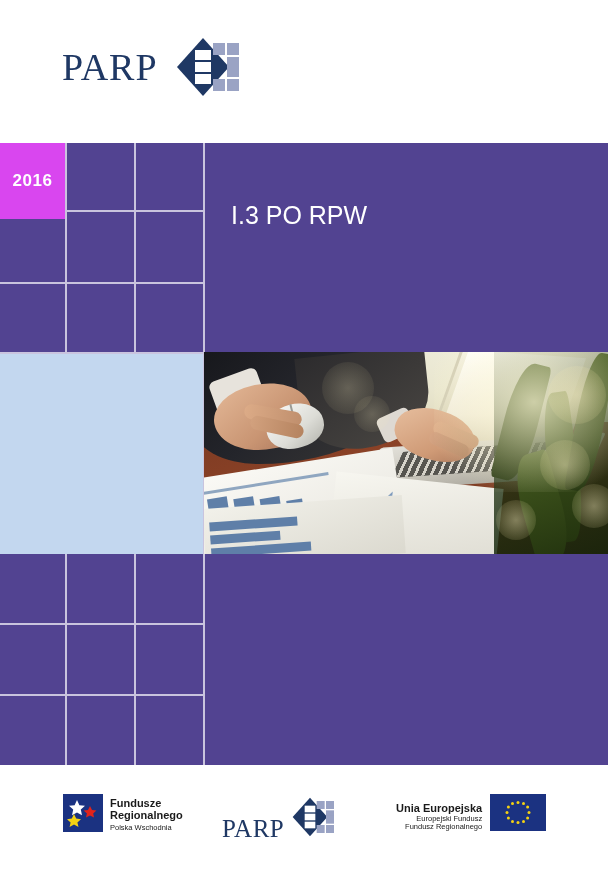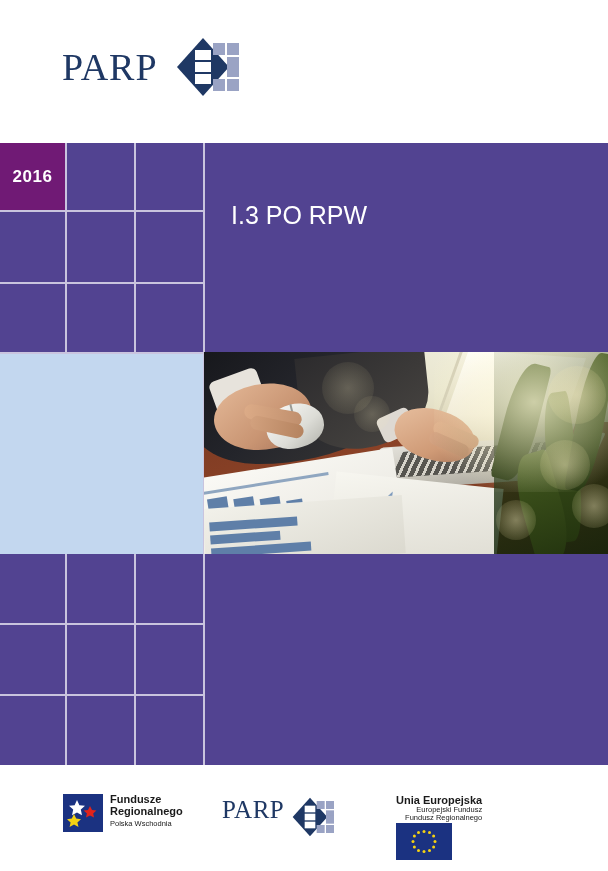--- a/index.html
+++ b/index.html
@@ -60,22 +60,22 @@
   .grid-line-h {
     position: absolute;
     height: 2px;
     background: #c9c4de;
   }
   #year-badge {
     position: absolute;
     left: 0;
     top: 0;
     width: 65px;
-    height: 67px;
-    background: #701a75;
+    height: 76px;
+    background: #d946ef;
     display: flex;
     align-items: center;
     justify-content: center;
   }
   #year-badge span {
     color: #ffffff;
     font-size: 17px;
     font-weight: bold;
     letter-spacing: 0.5px;
   }
@@ -252,21 +252,21 @@
   }
 
   
   #footer {
     position: absolute;
     left: 0;
     top: 788px;
     width: 608px;
     height: 62px;
   }
-  .fitem { position: absolute; display: flex; align-items: flex-start; }
+  .fitem { position: absolute; display: flex; align-items: flex-end; }
   #fe-logo { left: 63px; top: 6px; }
   #fe-flag {
     width: 40px; height: 38px;
     background: #1b3281;
     position: relative;
     margin-right: 7px;
   }
   #fe-text { line-height: 1.08; }
   #fe-text .l1, #fe-text .l2 {
     font-size: 11px; font-weight: bold; color: #1a1a1a; display: block;
@@ -276,21 +276,21 @@
   #parp-footer-logo { left: 222px; top: 9px; }
   .parp-word-sm {
     font-family: "Liberation Serif", serif;
     font-size: 25px;
     letter-spacing: 0.5px;
     color: #1f3864;
     margin-right: 8px;
     line-height: 1;
   }
 
-  #ue-logo { left: 396px; top: 6px; flex-direction: column; }
+  #ue-logo { left: 396px; top: 6px; }
   #ue-text { text-align: right; margin-right: 8px; line-height: 1.1; }
   #ue-text .u1 { font-size: 11px; font-weight: bold; color: #1a1a1a; display: block; }
   #ue-text .u2, #ue-text .u3 { font-size: 7.5px; color: #1a1a1a; display: block; }
   #ue-flag {
     width: 56px; height: 37px;
     background: #1b3281;
     position: relative;
   }
 </style>
 </head>

